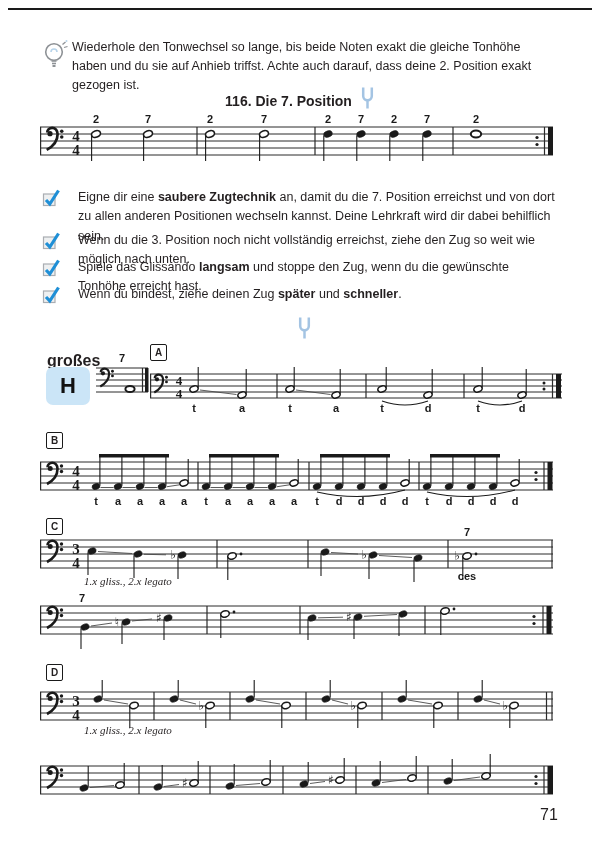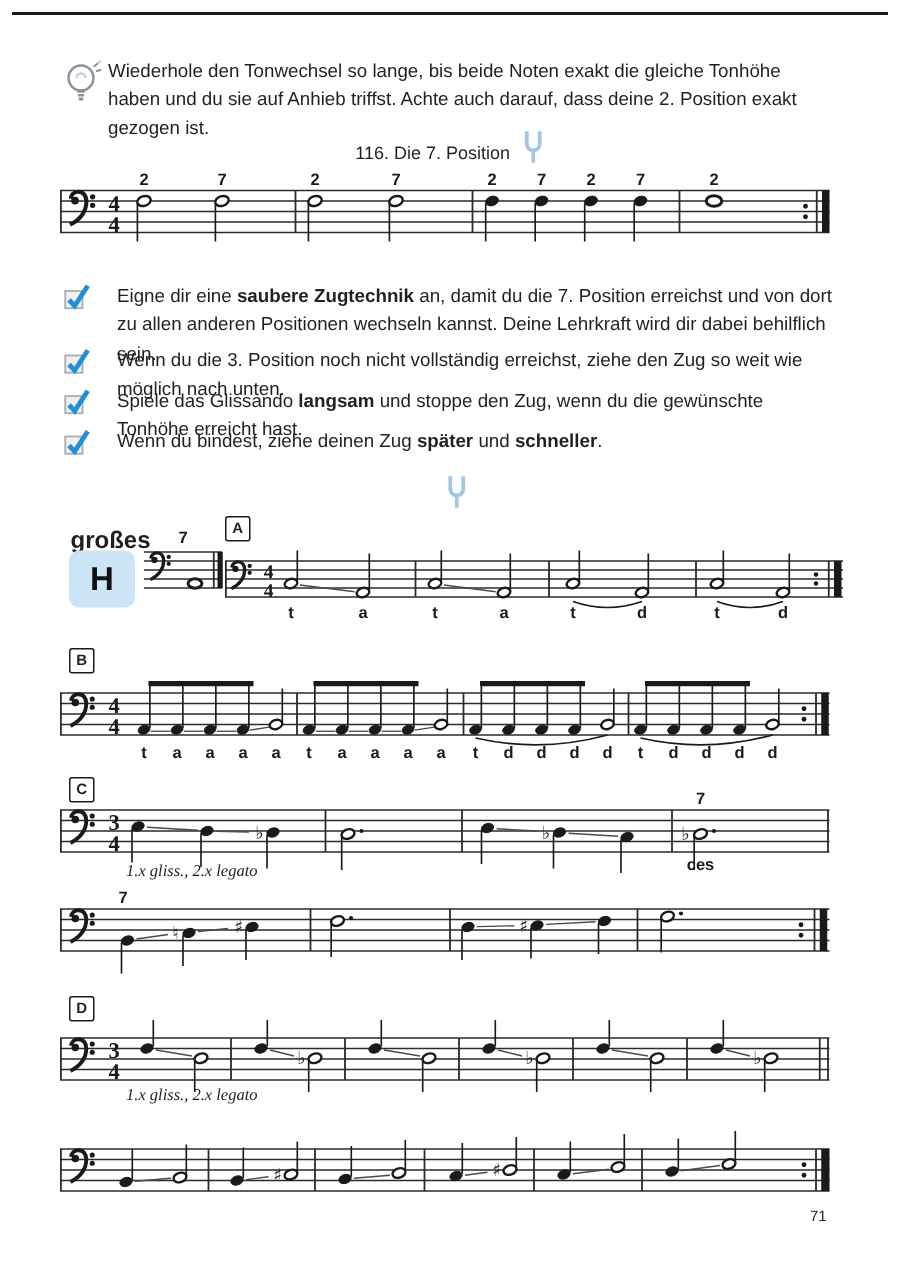--- a/index.html
+++ b/index.html
@@ -3,36 +3,36 @@
 <meta charset="utf-8">
 <style>
   html,body{margin:0;padding:0;background:#e8e8e8;}
   .page{position:relative;width:600px;height:849px;background:#ffffff;
         font-family:"Liberation Sans",sans-serif;color:#231f20;overflow:hidden;}
   .toprule{position:absolute;left:8px;top:8px;width:584px;height:2px;background:#1a1a1a;}
   
   .tip{position:absolute;left:42px;top:38px;width:520px;display:flex;}
   .tip-text{font-size:12.5px;line-height:1.5;width:478px;}
   
-  .h1{position:absolute;left:0;width:600px;text-align:center;font-size:12px;font-weight:normal;}
+  .h1{position:absolute;left:0;width:600px;text-align:center;font-size:14px;font-weight:bold;}
   .h1 .fork{vertical-align:-4px;margin-left:8px;}
   
   .chk{position:absolute;left:42px;width:520px;display:flex;gap:16px;}
   .chk-text{font-size:12.5px;line-height:1.55;width:478px;}
   .b{font-weight:bold;}
   
   .grosses{position:absolute;left:47px;top:352px;font-size:16px;font-weight:bold;}
   .refbox{position:absolute;left:46px;top:367px;width:44px;height:38px;background:#cbe5f7;
           border-radius:7px;display:flex;align-items:center;justify-content:center;
           font-size:22px;font-weight:bold;color:#111;}
   
   .exlabel{position:absolute;width:15px;height:15px;border:1.4px solid #1a1a1a;border-radius:2px;
            display:flex;align-items:center;justify-content:center;font-size:10px;font-weight:bold;background:#fff;}
   .gliss-note{position:absolute;font-family:"Liberation Serif",serif;font-style:italic;font-size:11px;}
-  .pagenum{position:absolute;left:540px;top:806px;width:30px;font-size:10px;}
+  .pagenum{position:absolute;left:540px;top:806px;width:30px;font-size:16px;}
   
   svg{position:absolute;overflow:visible;}
   .sl{stroke:#2b2b2b;stroke-width:1;fill:none;}
   .bar{stroke:#2b2b2b;stroke-width:1.2;}
   .thick{fill:#1a1a1a;}
   .open{fill:#fff;stroke:#1a1a1a;stroke-width:1.6;}
   .solid{fill:#1a1a1a;stroke:#1a1a1a;stroke-width:0.6;}
   .whole{fill:#fff;stroke:#1a1a1a;stroke-width:2;}
   .rot{transform:rotate(-18deg);transform-origin:center;transform-box:fill-box;}
   .stem{stroke:#1a1a1a;stroke-width:1.1;}

